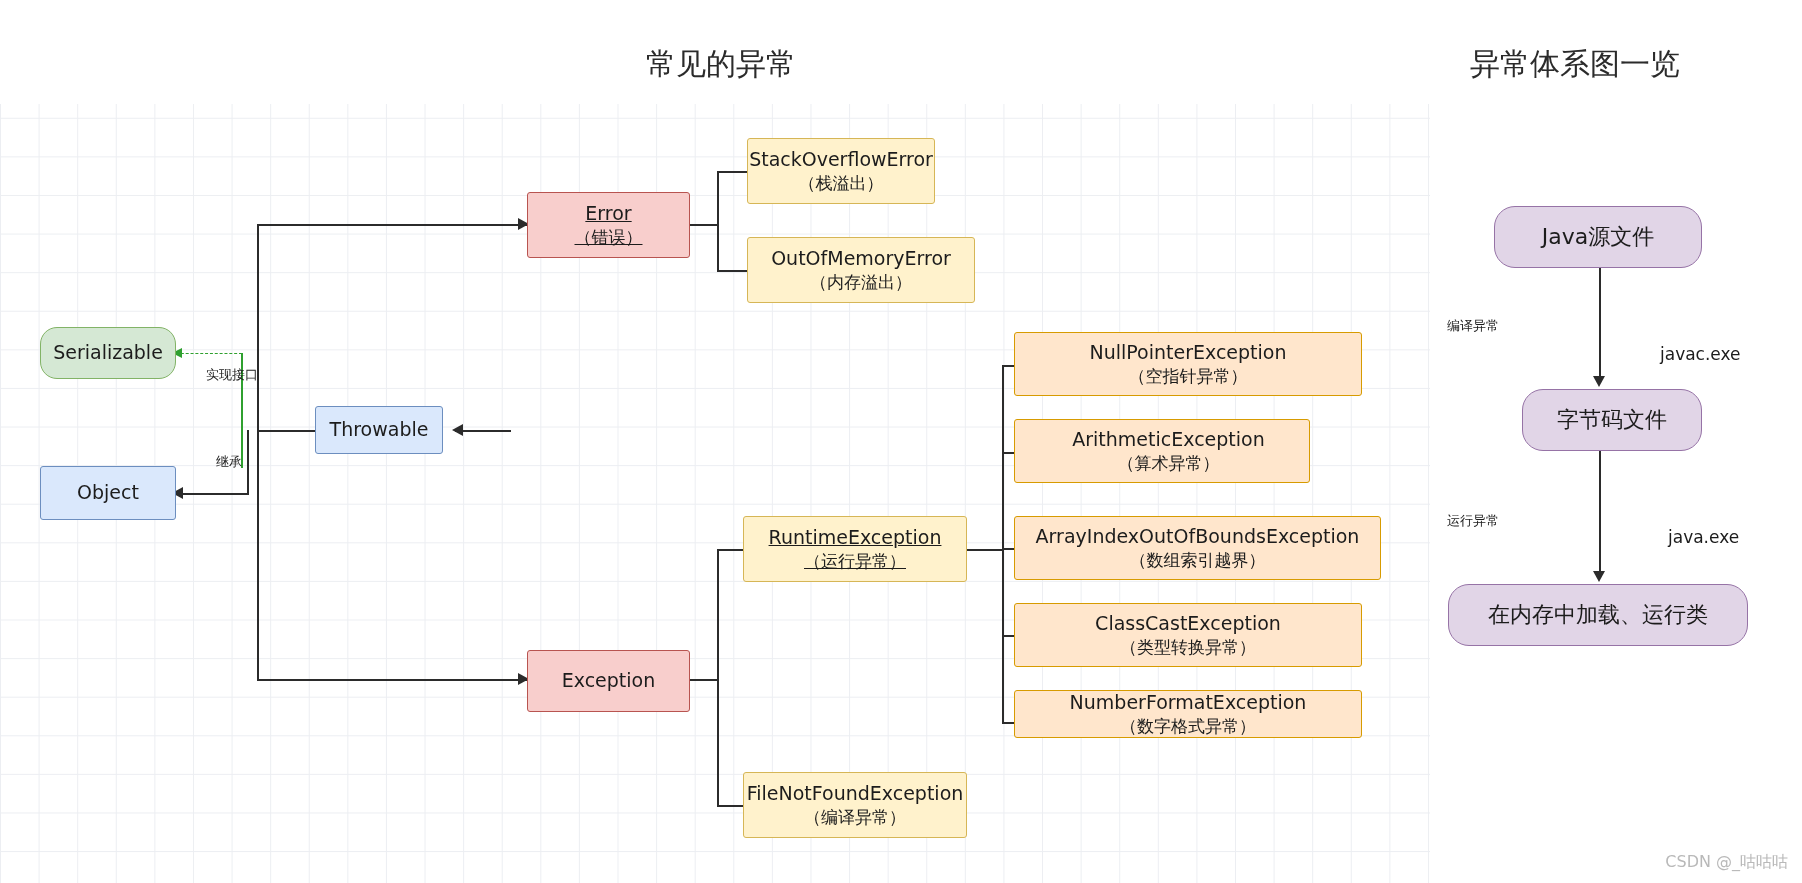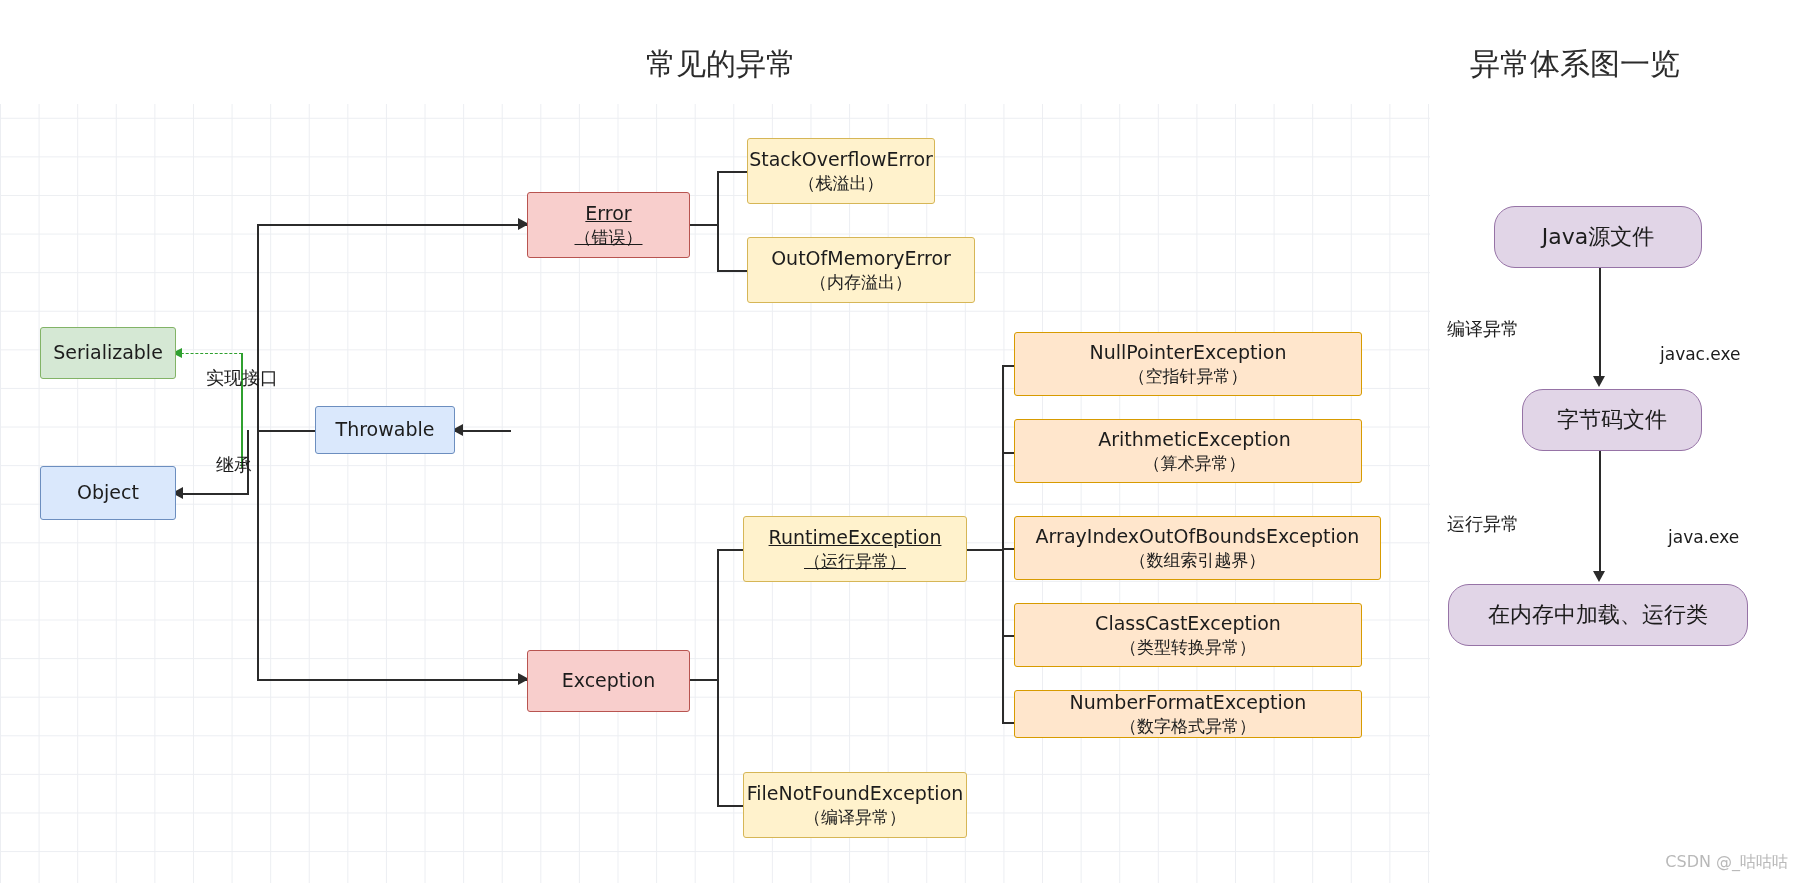--- a/index.html
+++ b/index.html
@@ -57,21 +57,21 @@
     justify-content: center;
     text-align: center;
     font-size: 19px;
     line-height: 1.32;
     color: #1c1c1c;
     font-family: "DejaVu Sans", sans-serif;
   }
   .node .ln2 { font-size: 17px; }
   .node.big { font-size: 22px; }
 
-  .n-green  { background: #d5e8d4; border-color: #82b366; }
+  .n-green  { background: #d5e8d4; border-color: #82b366; border-radius: 17px; }
   .n-blue   { background: #dae8fc; border-color: #6c8ebf; }
   .n-red    { background: #f8cecc; border-color: #b85450; }
   .n-yellow { background: #fff2cc; border-color: #d6b656; }
   .n-orange { background: #ffe6cc; border-color: #d79b00; }
   .n-purple { background: #e1d5e7; border-color: #9673a6; border-radius: 21px; }
 
   .edge {
     position: absolute;
     background: #2b2b2b;
   }
@@ -96,21 +96,21 @@
     border-right: 6px solid transparent;
     border-top: 11px solid #2b2b2b;
   }
   .arrow.left-green {
     border-top: 5px solid transparent;
     border-bottom: 5px solid transparent;
     border-right: 10px solid #2fa02f;
   }
   .edge-label {
     position: absolute;
-    font-size: 18px;
+    font-size: 13px;
     color: #1c1c1c;
     white-space: nowrap;
     font-family: "DejaVu Sans", sans-serif;
   }
   .watermark {
     position: absolute;
     right: 14px;
     bottom: 10px;
     font-size: 16px;
     color: #b9b9b9;
@@ -169,21 +169,21 @@
   <div class="edge h" style="left:967px; top:549px; width:36px;"></div>
 
   <div class="node n-green" style="left:40px; top:327px; width:136px; height:52px;">
     <div>Serializable</div>
   </div>
 
   <div class="node n-blue" style="left:40px; top:466px; width:136px; height:54px;">
     <div>Object</div>
   </div>
 
-  <div class="node n-blue" style="left:315px; top:406px; width:140px; height:48px;">
+  <div class="node n-blue" style="left:315px; top:406px; width:128px; height:48px;">
     <div>Throwable</div>
   </div>
 
   <div class="node n-red" style="left:527px; top:192px; width:163px; height:66px;text-decoration:underline;">
     <div>Error</div>
     <div class="ln2">（错误）</div>
   </div>
 
   <div class="node n-red" style="left:527px; top:650px; width:163px; height:62px;">
     <div>Exception</div>
@@ -207,21 +207,21 @@
   <div class="node n-yellow" style="left:743px; top:772px; width:224px; height:66px;">
     <div>FileNotFoundException</div>
     <div class="ln2">（编译异常）</div>
   </div>
 
   <div class="node n-orange" style="left:1014px; top:332px; width:348px; height:64px;">
     <div>NullPointerException</div>
     <div class="ln2">（空指针异常）</div>
   </div>
 
-  <div class="node n-orange" style="left:1014px; top:419px; width:348px; height:64px;padding-left:13px;">
+  <div class="node n-orange" style="left:1014px; top:419px; width:296px; height:64px;padding-left:13px;">
     <div>ArithmeticException</div>
     <div class="ln2">（算术异常）</div>
   </div>
 
   <div class="node n-orange" style="left:1014px; top:516px; width:367px; height:64px;">
     <div>ArrayIndexOutOfBoundsException</div>
     <div class="ln2">（数组索引越界）</div>
   </div>
 
   <div class="node n-orange" style="left:1014px; top:603px; width:348px; height:64px;">

